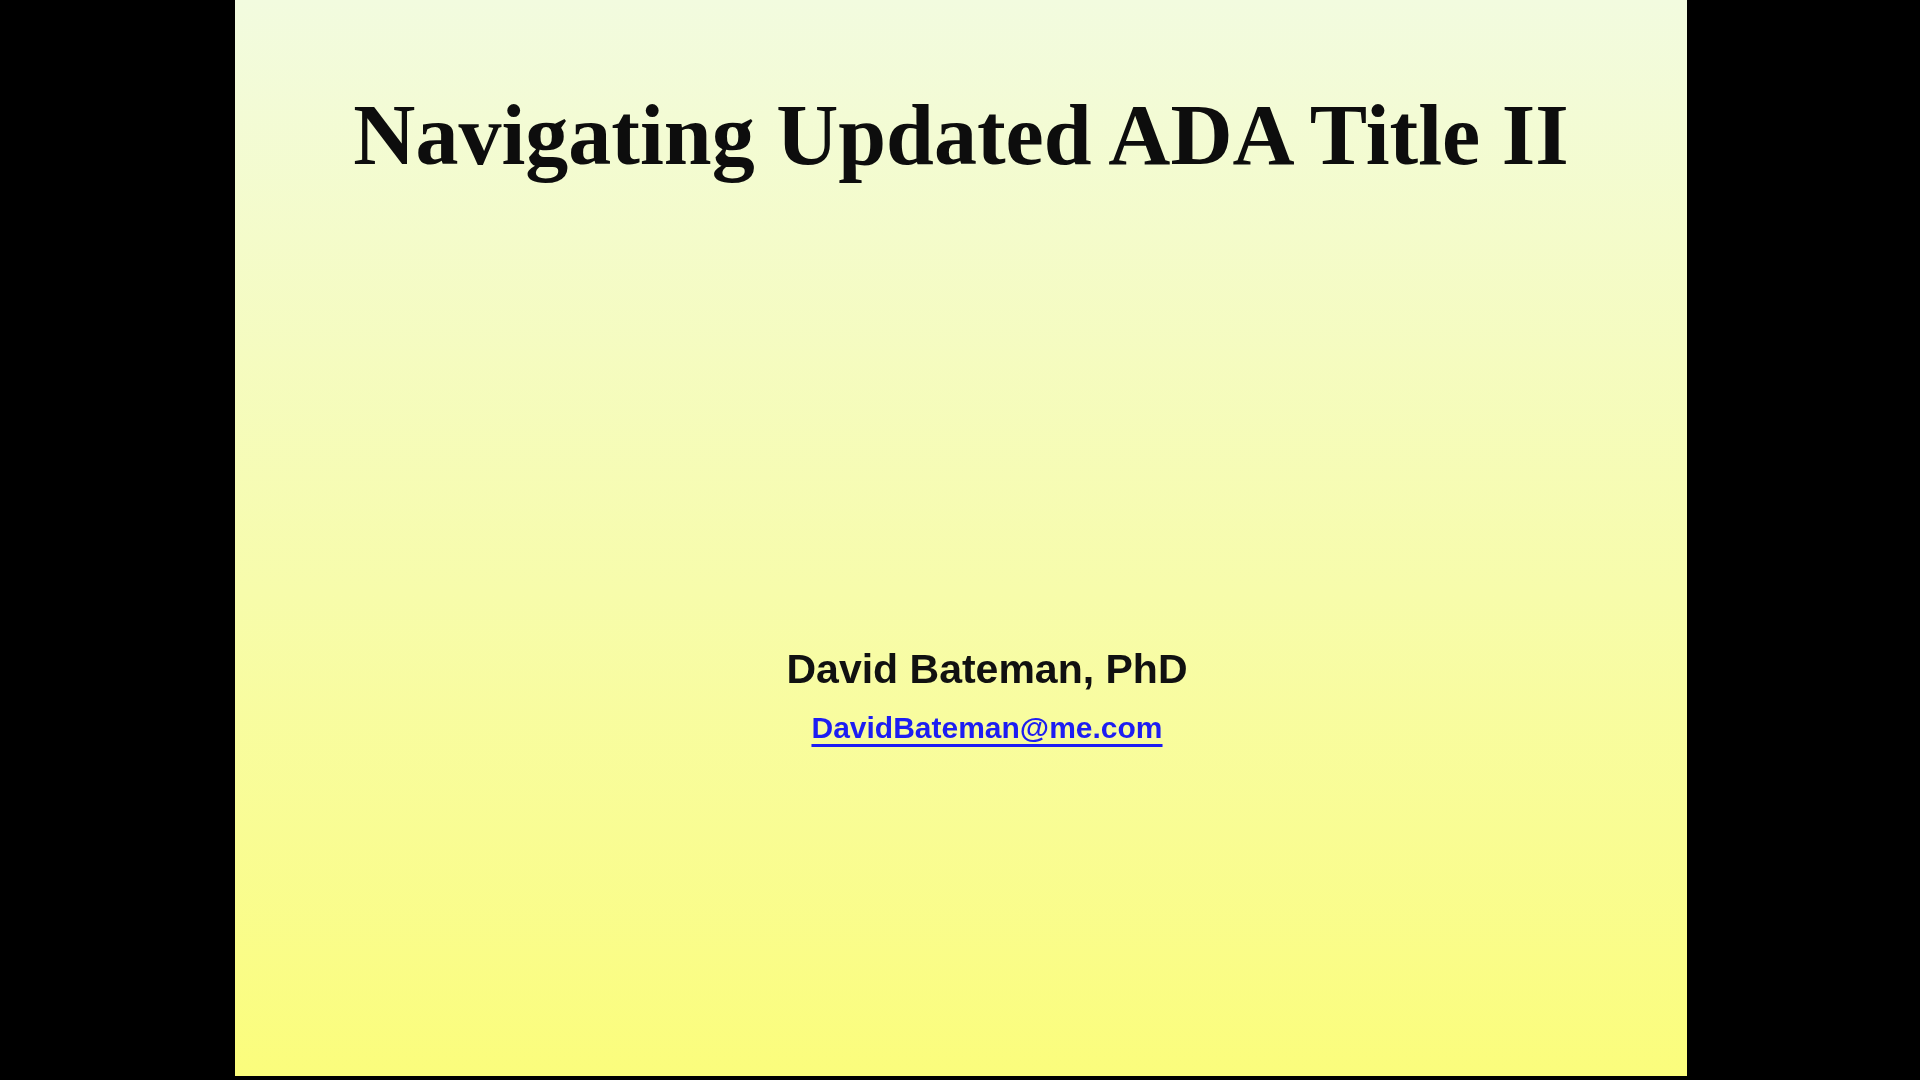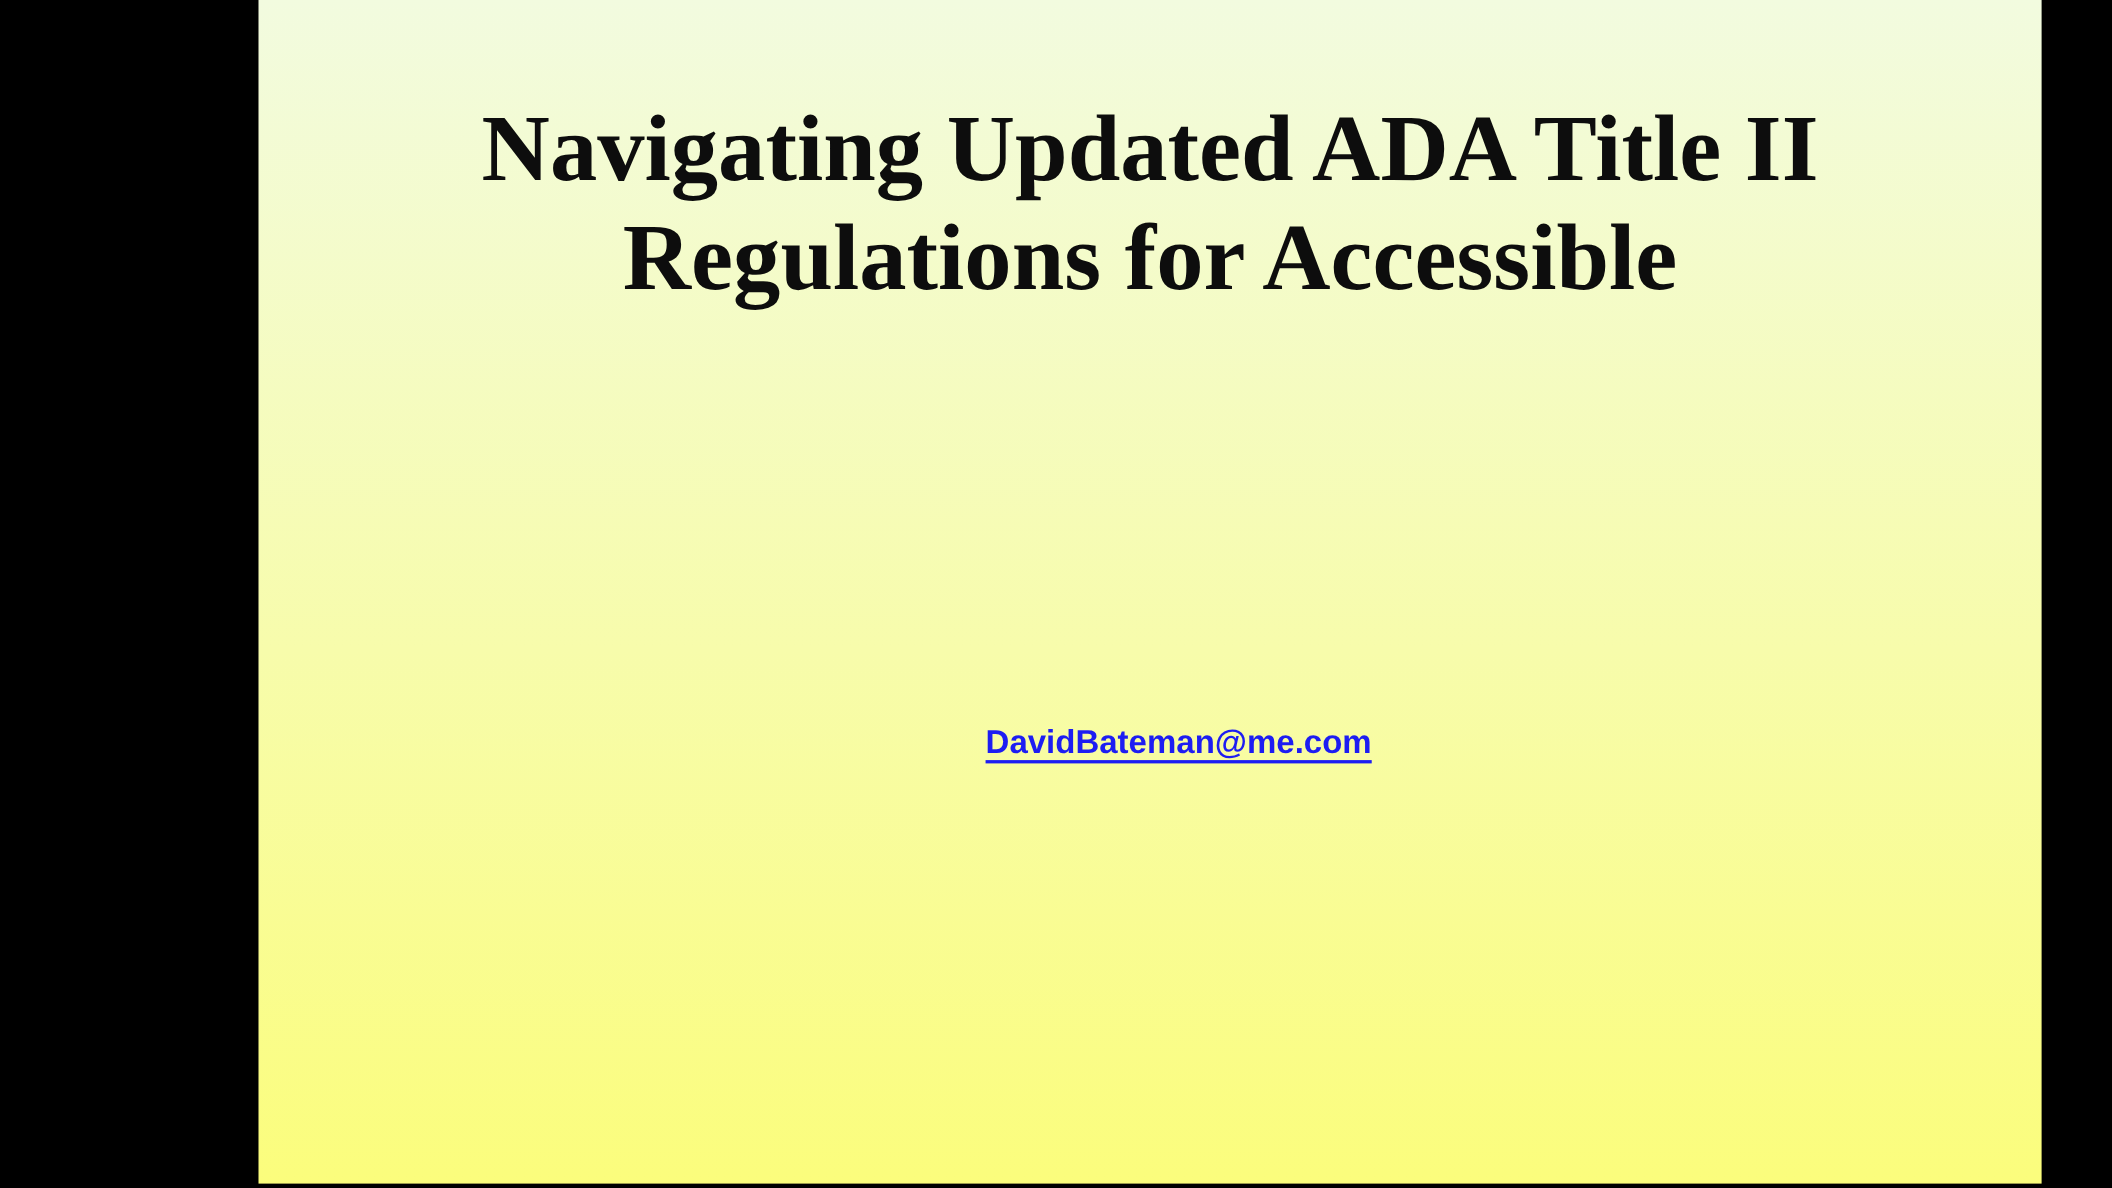--- a/index.html
+++ b/index.html
@@ -22,21 +22,21 @@
     top: 0;
     height: 1080px;
     background: #000000;
   }
   .letterbox.left  { left: 0;    width: 235px; }
   .letterbox.right { right: 0;   width: 233px; }
   .slide {
     position: absolute;
     left: 235px;
     top: 0;
-    width: 1621px;
+    width: 1452px;
     height: 1076px;
     
     background: linear-gradient(180deg, #f2fbdf 0%, #f7fcab 55%, #fbfd7c 100%);
   }
   .slide-title {
     position: absolute;
     left: 0;
     right: 0;
     top: 86px;
     margin: 0;
@@ -86,22 +86,22 @@
 
 <div class="stage">
 
   <div class="letterbox left"></div>
   <div class="letterbox right"></div>
 
   <div class="slide" style="background: linear-gradient(rgb(242, 251, 223) 0%, rgb(247, 252, 171) 55%, rgb(251, 253, 124) 100%);">
 
     <h1 class="slide-title" style="color: rgb(13, 13, 13);">
       <span class="title-line">Navigating Updated ADA Title II</span>
-      <span class="title-line">Regulations for Accessible</span>
     </h1>
 
     <div class="author-block">
+      <div class="author-name">David Bateman, PhD</div>
       <a class="author-email" style="color: rgb(29, 29, 242);">DavidBateman@me.com</a>
     </div>
 
   </div>
 
 </div>
 
 </body></html>

